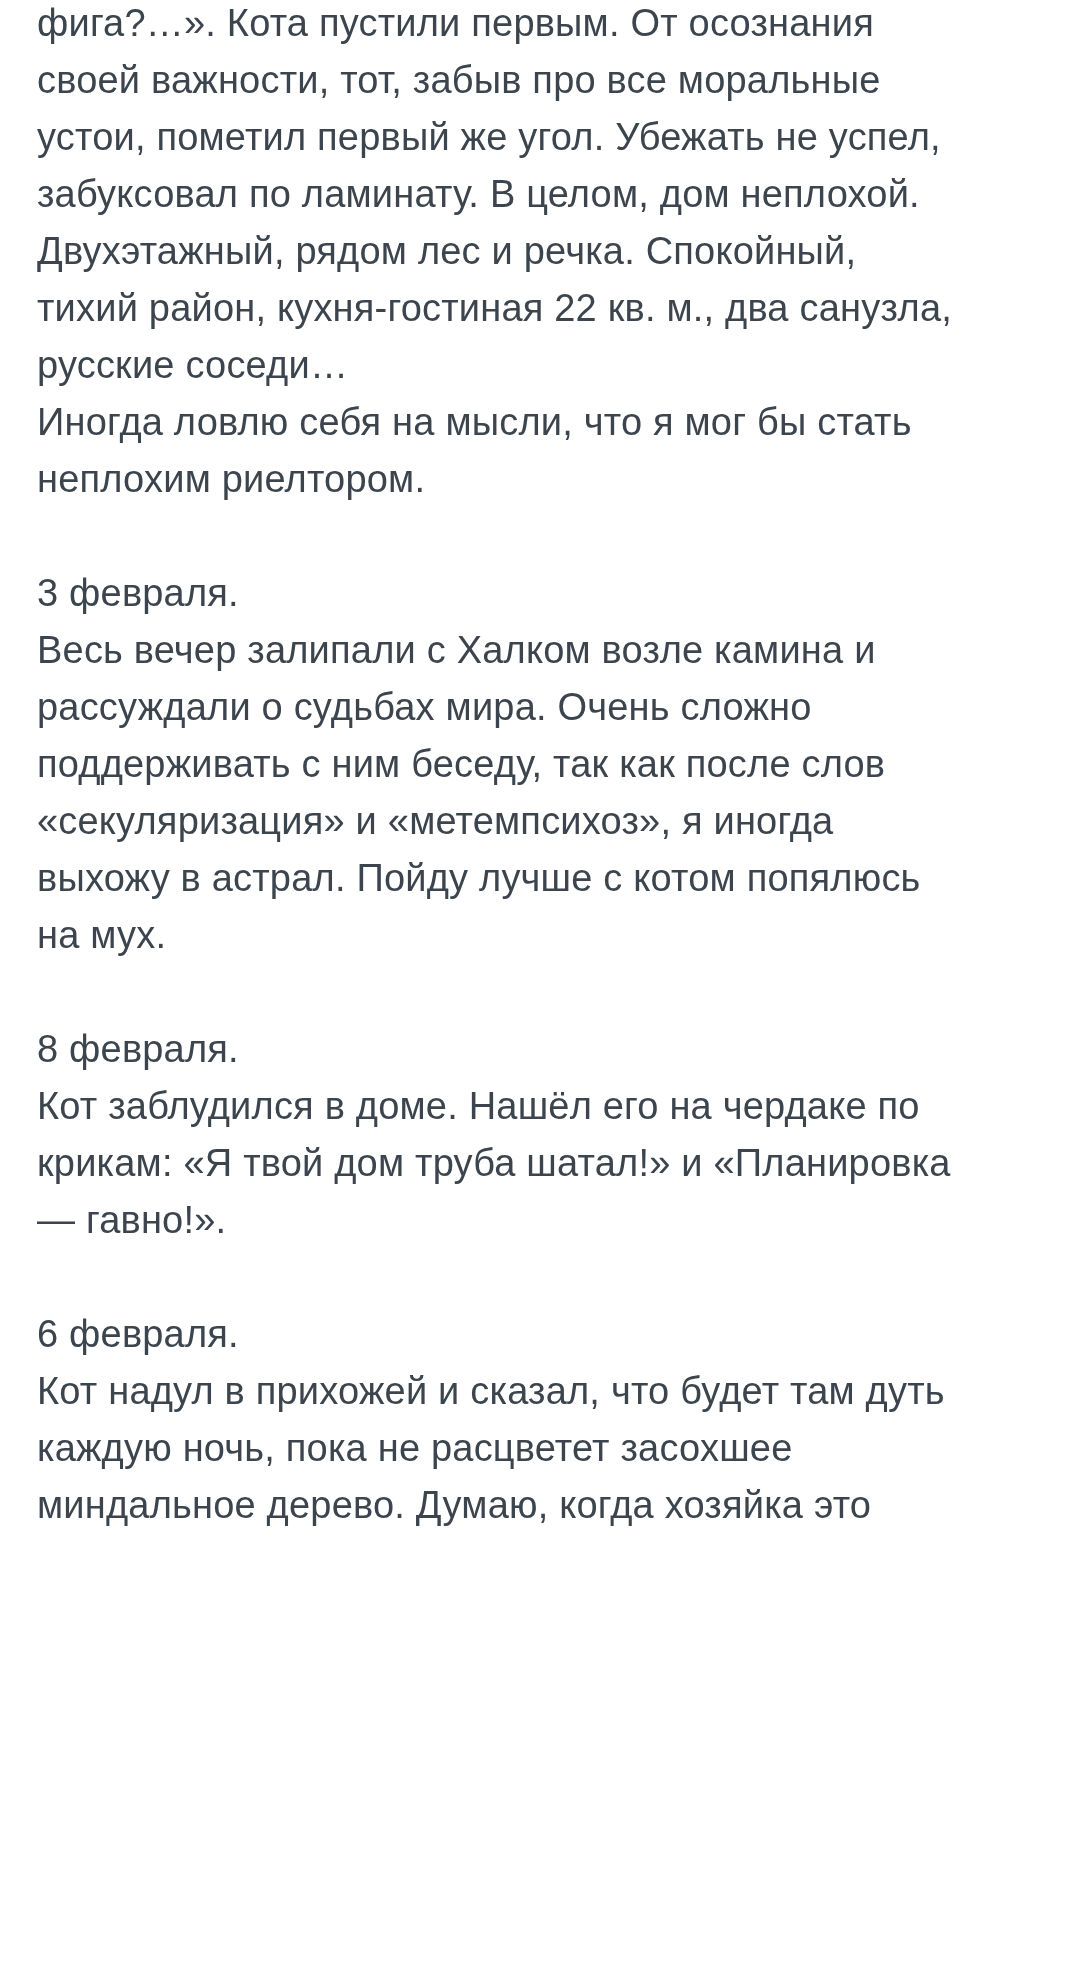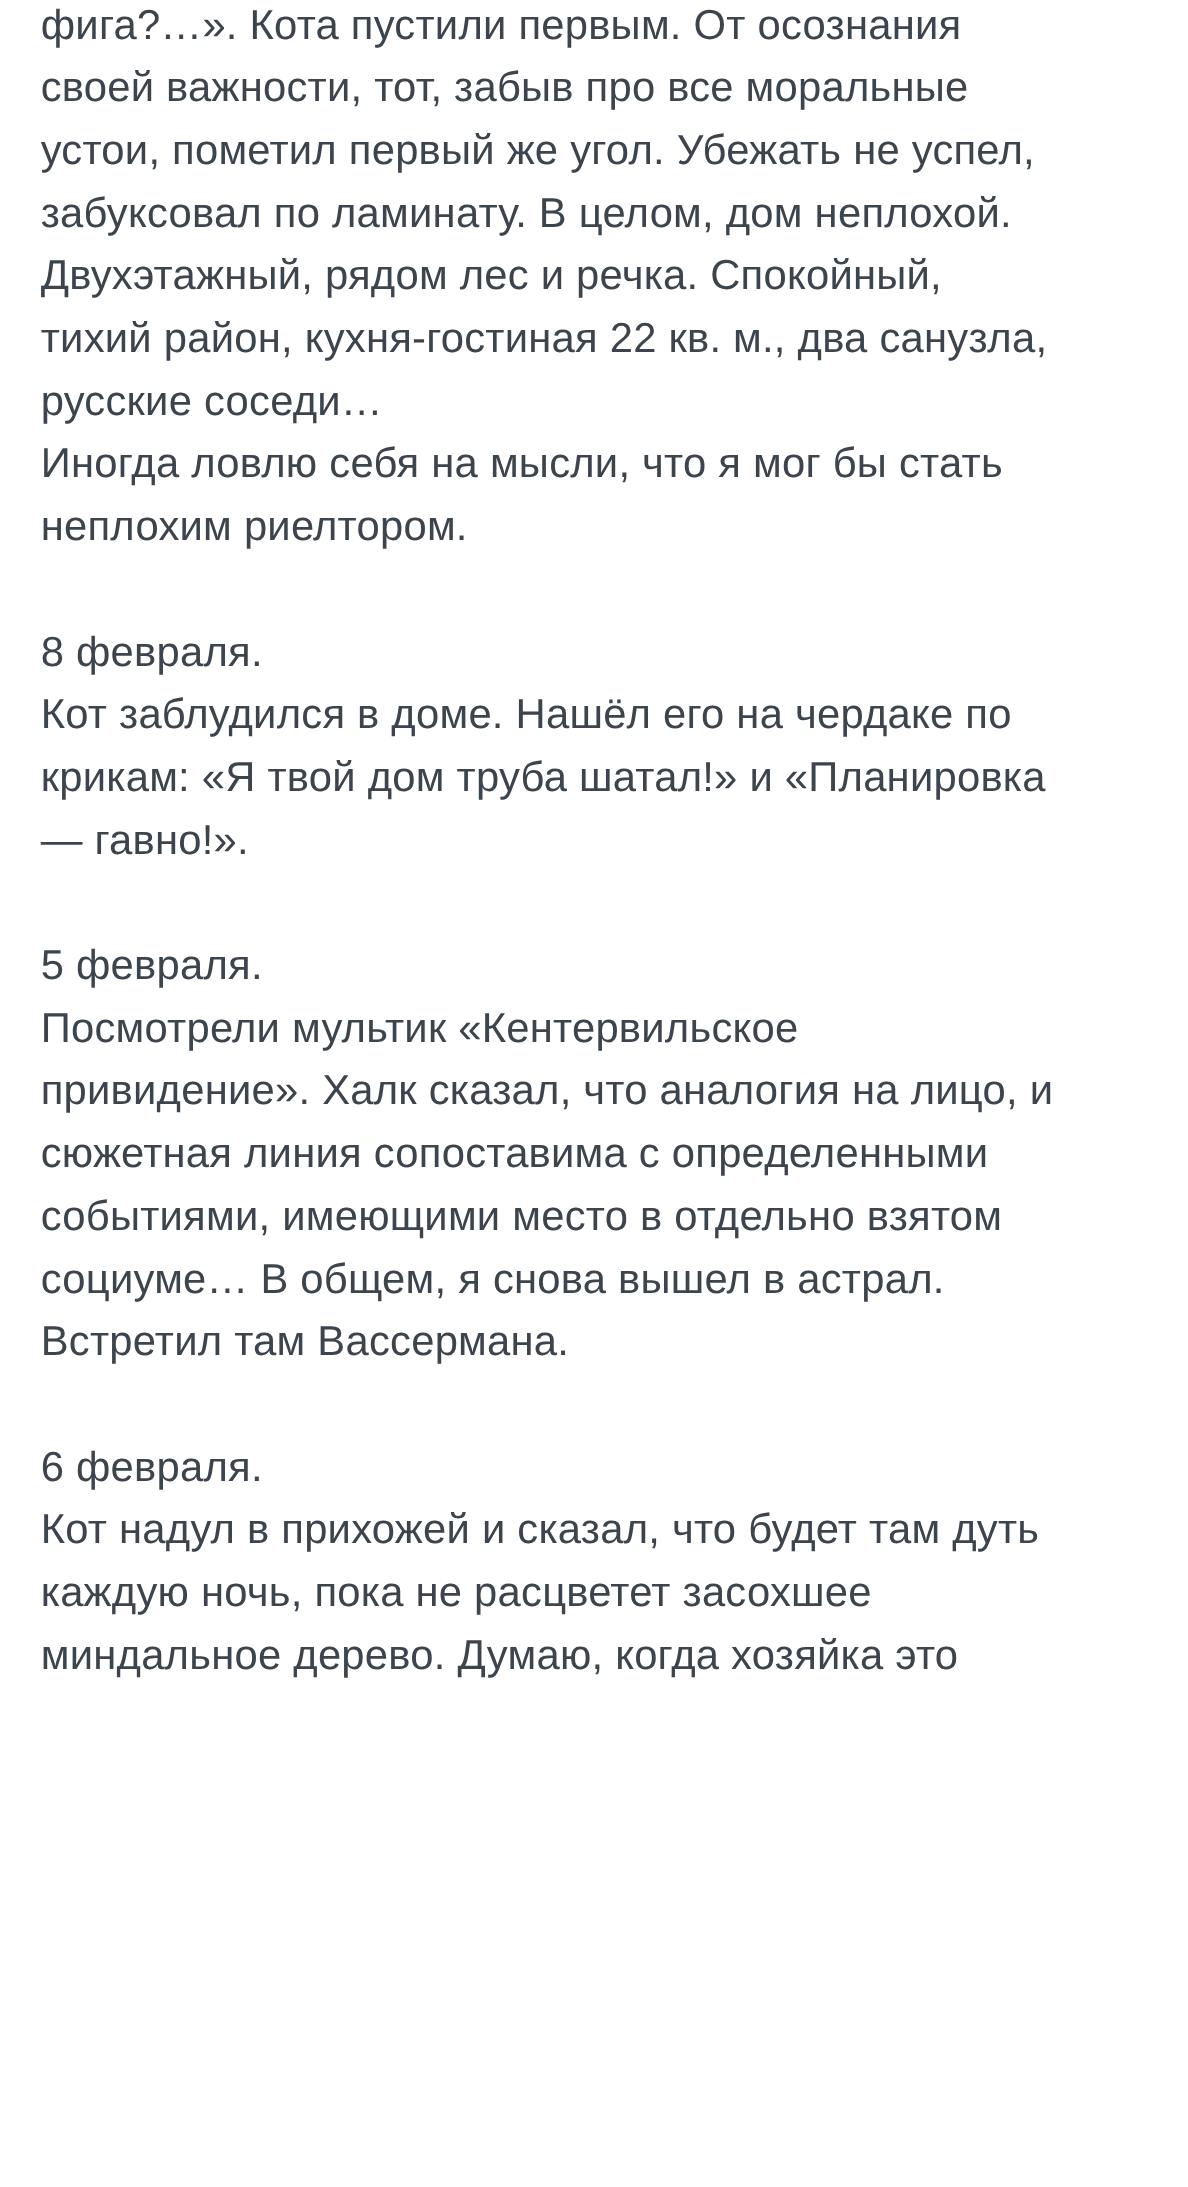--- a/index.html
+++ b/index.html
@@ -38,28 +38,28 @@
 <article data-name="diary-article">
     <p data-name="diary-paragraph">фига?…». Кота пустили первым. От осознания
 своей важности, тот, забыв про все моральные
 устои, пометил первый же угол. Убежать не успел,
 забуксовал по ламинату. В целом, дом неплохой.
 Двухэтажный, рядом лес и речка. Спокойный,
 тихий район, кухня-гостиная 22 кв. м., два санузла,
 русские соседи…
 Иногда ловлю себя на мысли, что я мог бы стать
 неплохим риелтором.</p>
+    <p data-name="diary-paragraph">3 февраля.
+Весь вечер залипали с Халком возле камина и
+рассуждали о судьбах мира. Очень сложно
+поддерживать с ним беседу, так как после слов
+«секуляризация» и «метемпсихоз», я иногда
+выхожу в астрал. Пойду лучше с котом попялюсь
+на мух.</p>
     <p data-name="diary-paragraph">8 февраля.
 Кот заблудился в доме. Нашёл его на чердаке по
 крикам: «Я твой дом труба шатал!» и «Планировка
 — гавно!».</p>
-    <p data-name="diary-paragraph">5 февраля.
-Посмотрели мультик «Кентервильское
-привидение». Халк сказал, что аналогия на лицо, и
-сюжетная линия сопоставима с определенными
-событиями, имеющими место в отдельно взятом
-социуме… В общем, я снова вышел в астрал.
-Встретил там Вассермана.</p>
     <p data-name="diary-paragraph">6 февраля.
 Кот надул в прихожей и сказал, что будет там дуть
 каждую ночь, пока не расцветет засохшее
 миндальное дерево. Думаю, когда хозяйка это</p>
   </article>
 
 </body></html>

